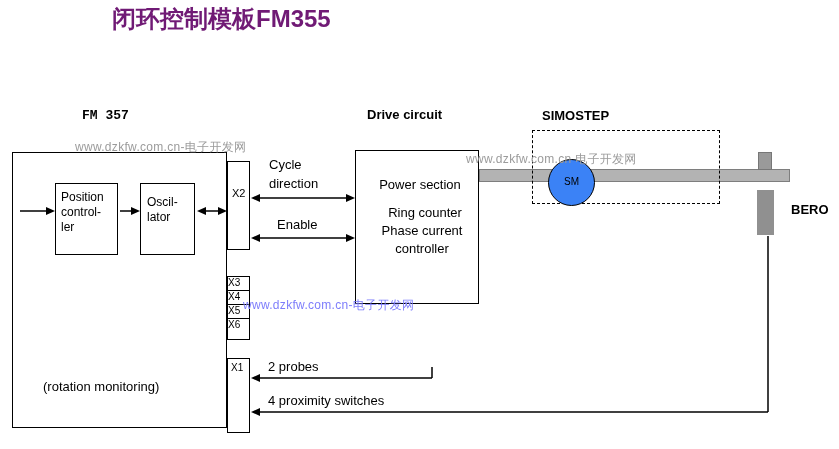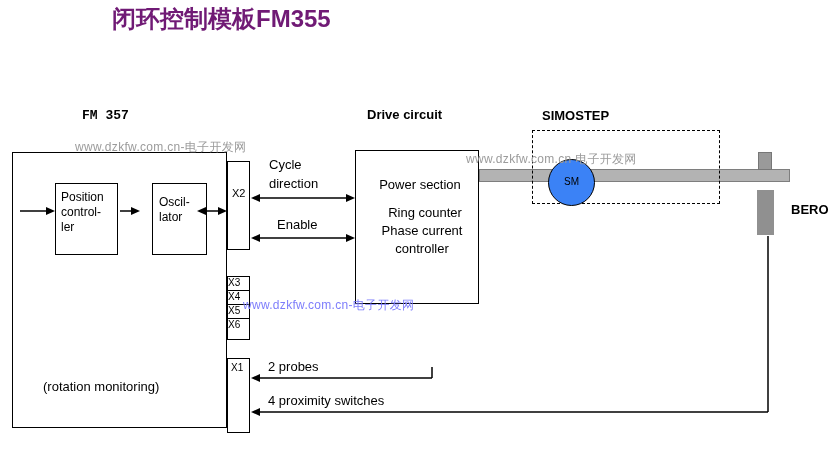--- a/index.html
+++ b/index.html
@@ -33,21 +33,21 @@
   <div class="lbl bold" style="left:542px;top:108px;">SIMOSTEP</div>
 
   <div class="box" style="left:12px;top:152px;width:215px;height:276px;"></div>
 
   <div class="box inner-text" style="left:55px;top:183px;width:63px;height:72px;padding:6px 0 0 5px;">
     <div>Position</div>
     <div>control-</div>
     <div>ler</div>
   </div>
 
-  <div class="box inner-text" style="left:152px;top:183px;width:55px;height:72px;padding:11px 0 0 6px;">
+  <div class="box inner-text" style="left:140px;top:183px;width:55px;height:72px;padding:11px 0 0 6px;">
     <div>Oscil-</div>
     <div>lator</div>
   </div>
 
   <div class="lbl" style="left:43px;top:379px;">(rotation monitoring)</div>
 
   <div class="box" style="left:227px;top:161px;width:23px;height:89px;">
     <span class="abs" style="left:4px;top:25px;font-size:11px;">X2</span>
   </div>
 

